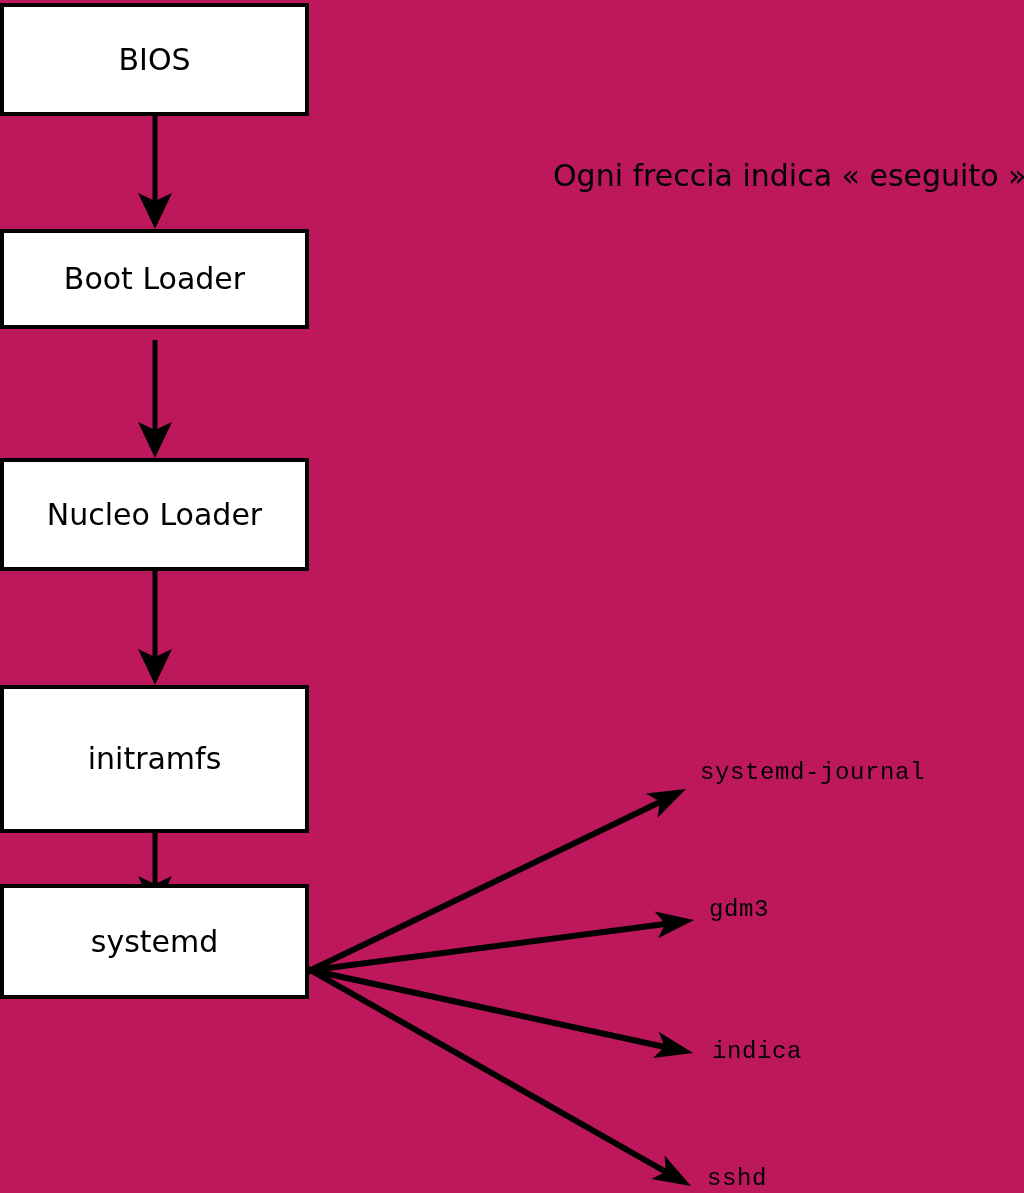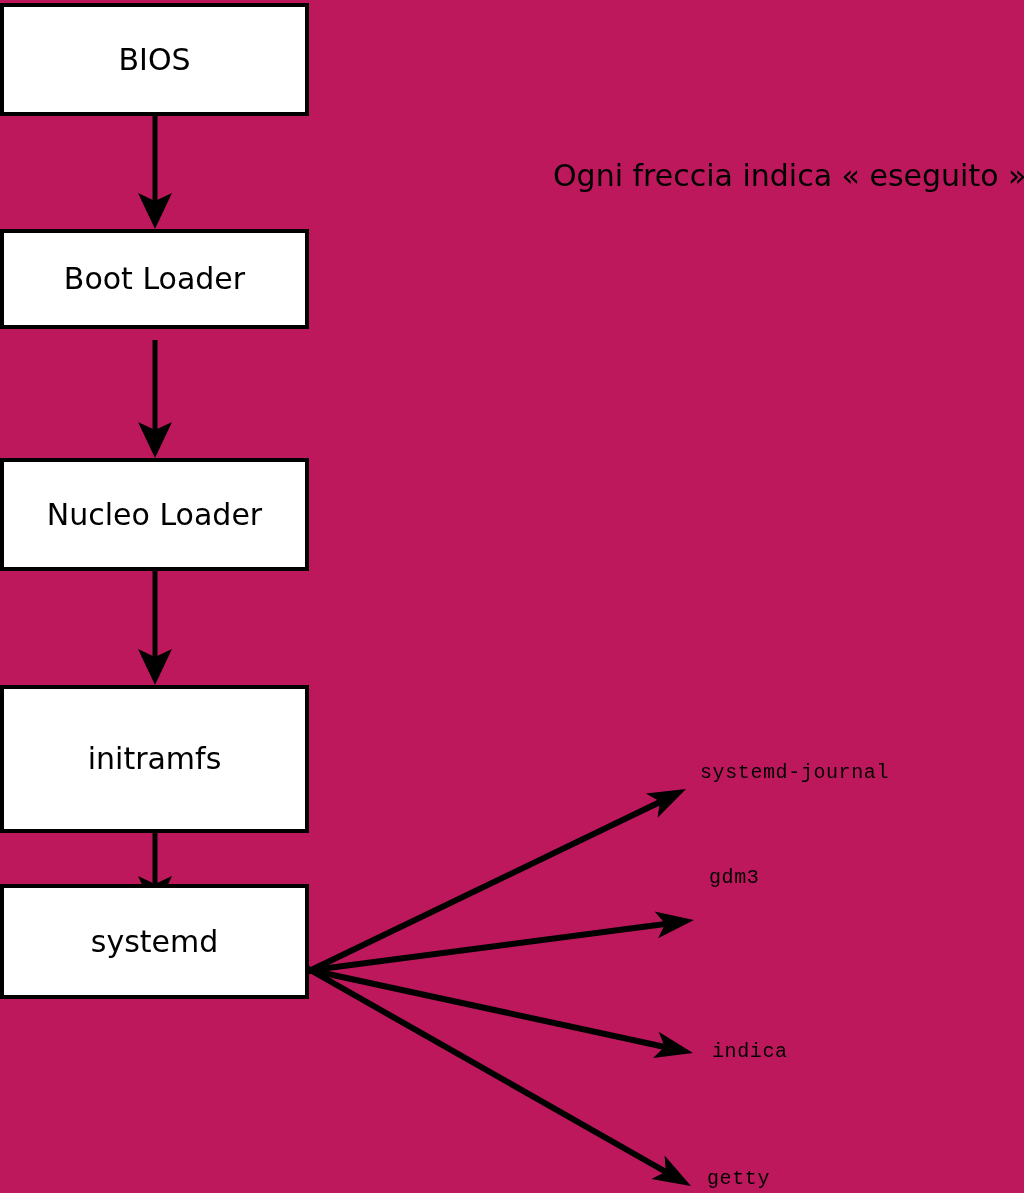--- a/index.html
+++ b/index.html
@@ -56,21 +56,21 @@
     left: 553px;
     top: 159px;
     font-size: 30px;
     line-height: 34px;
     white-space: nowrap;
     z-index: 3;
   }
   .proc-label {
     position: absolute;
     font-family: "Liberation Mono", "DejaVu Sans Mono", monospace;
-    font-size: 20px;
+    font-size: 24px;
     line-height: 30px;
     letter-spacing: 0.6px;
     white-space: nowrap;
     z-index: 3;
   }
 </style>
 </head>
 <body>
 
 <div class="canvas">
@@ -128,17 +128,17 @@
     <span class="box-label">initramfs</span>
   </div>
 
   <div class="flow-box" style="top:884px; height:115px;">
     <span class="box-label">systemd</span>
   </div>
 
   <div class="annotation">Ogni freccia indica « eseguito ».</div>
 
   <div class="proc-label" style="left:700px; top:758px;">systemd-journal</div>
-  <div class="proc-label" style="left:709px; top:863px;">gdm3</div>
+  <div class="proc-label" style="left:709px; top:895px;">gdm3</div>
   <div class="proc-label" style="left:712px; top:1037px;">indica</div>
-  <div class="proc-label" style="left:707px; top:1164px;">getty</div>
+  <div class="proc-label" style="left:707px; top:1164px;">sshd</div>
 
 </div>
 
 </body></html>

